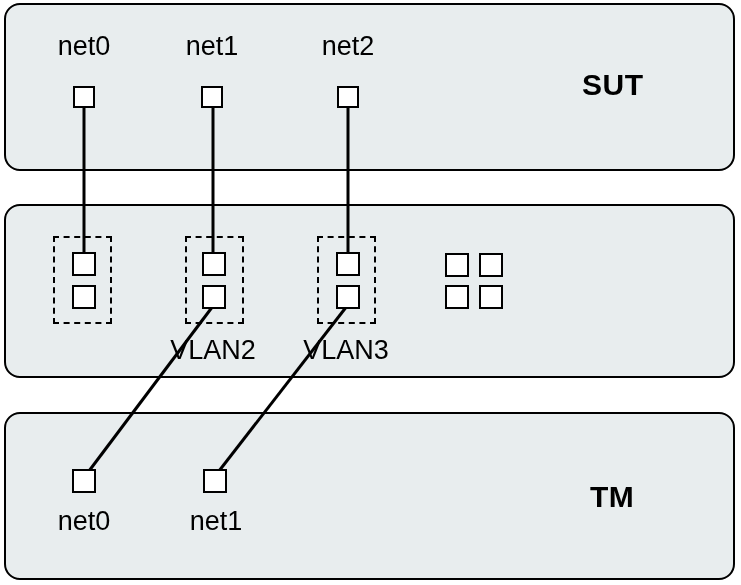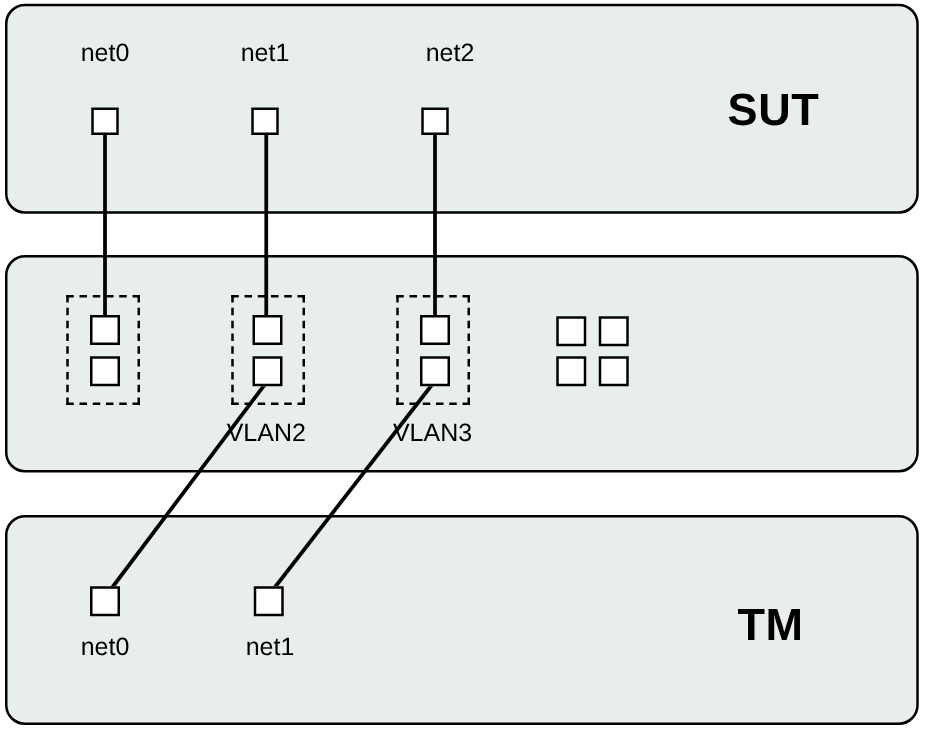--- a/index.html
+++ b/index.html
@@ -24,34 +24,34 @@
     border-radius: 16px;
     box-sizing: border-box;
     z-index: 1;
   }
   .box-sut    { top: 3px;   height: 168px; }
   .box-switch { top: 204px; height: 174px; }
   .box-tm     { top: 412px; height: 168px; }
 
   .box-title {
     position: absolute;
-    font-size: 36px;
+    font-size: 30px;
     font-weight: bold;
     color: #000000;
     letter-spacing: 0.5px;
     z-index: 2;
     line-height: 1;
   }
   .title-sut    { left: 582px; top: 70px;  }
   .title-switch { left: 545px; top: 281px; }
   .title-tm     { left: 590px; top: 482px; }
 
   .port-label {
     position: absolute;
-    font-size: 20px;
+    font-size: 27px;
     color: #000000;
     transform: translateX(-50%);
     z-index: 2;
     line-height: 1;
     white-space: nowrap;
   }
   .port-square {
     position: absolute;
     background: #ffffff;
     border: 2px solid #000000;
@@ -88,21 +88,21 @@
 
   <div class="node-box box-sut"></div>
   <div class="node-box box-switch"></div>
   <div class="node-box box-tm"></div>
 
   <div class="box-title title-sut">SUT</div>
   <div class="box-title title-tm">TM</div>
 
   <div class="port-label" style="left:84px;  top:33px;">net0</div>
   <div class="port-label" style="left:212px; top:33px;">net1</div>
-  <div class="port-label" style="left:348px; top:33px;margin-left:12px;">net2</div>
+  <div class="port-label" style="left:348px; top:33px;">net2</div>
 
   <svg class="wires" viewBox="0 0 741 585">
     <line x1="84" y1="107" x2="84" y2="254" stroke="#000000" stroke-width="3"></line>
     <line x1="213" y1="107" x2="213" y2="254" stroke="#000000" stroke-width="3"></line>
     <line x1="348" y1="107" x2="348" y2="254" stroke="#000000" stroke-width="3"></line>
     <line x1="213" y1="306" x2="89" y2="471" stroke="#000000" stroke-width="3"></line>
     <line x1="347" y1="306" x2="219" y2="471" stroke="#000000" stroke-width="3"></line>
   </svg>
 
   <div class="port-square sq22" style="left:73px;  top:86px;"></div>

